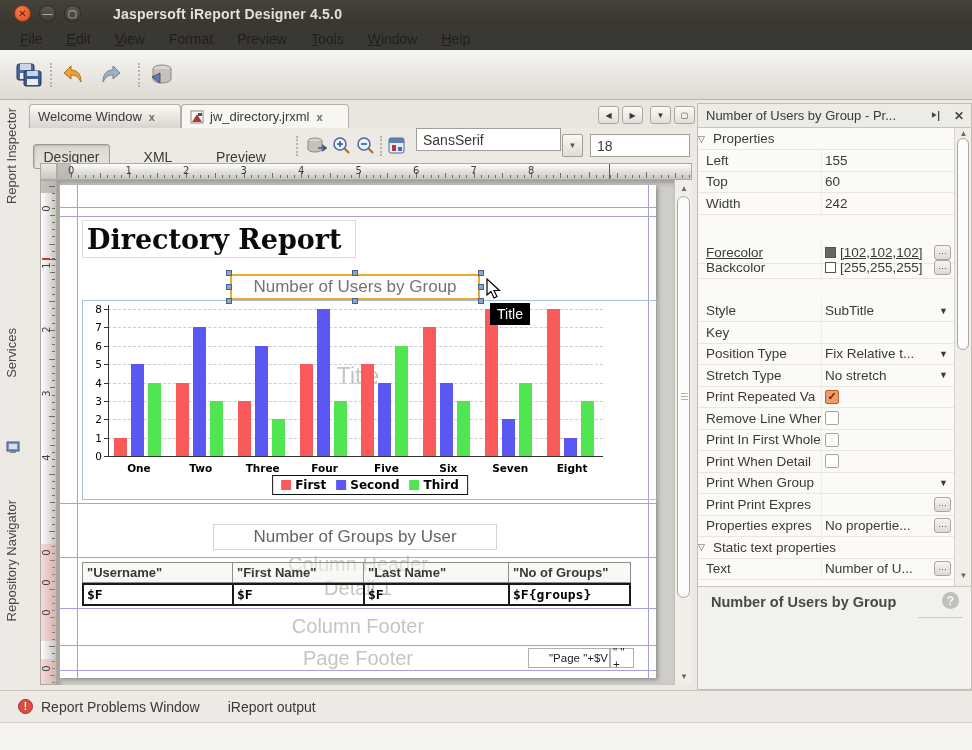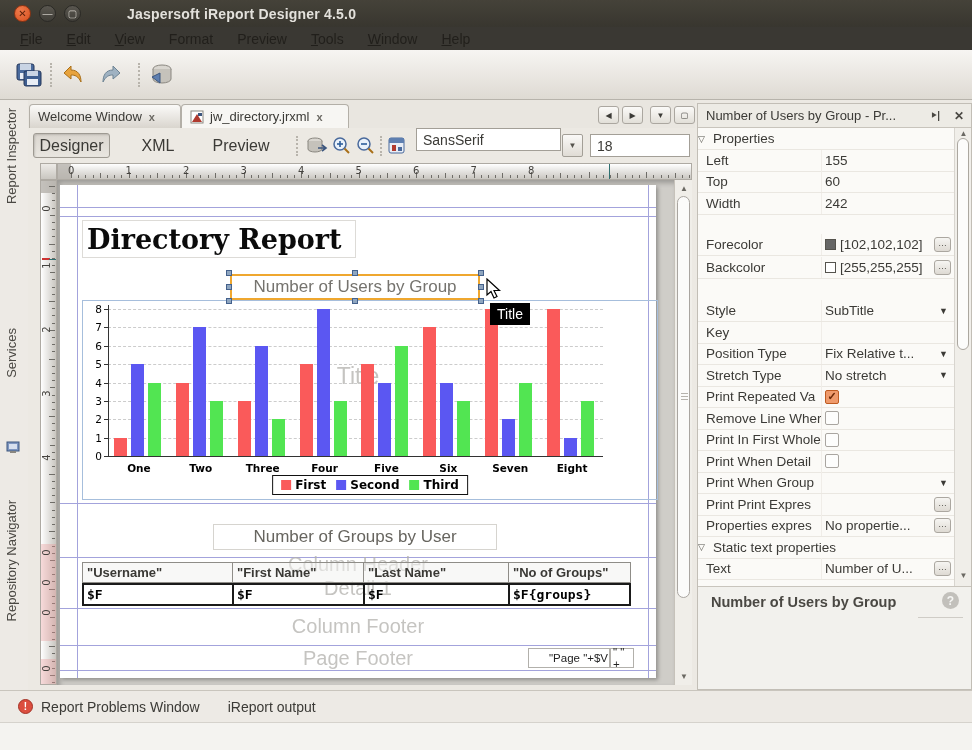--- a/index.html
+++ b/index.html
@@ -6,21 +6,21 @@
   *{box-sizing:border-box;}
   .app{position:relative;width:972px;height:750px;background:#D8D5CE;overflow:hidden;
        font-family:"Liberation Sans",sans-serif;color:#3B3A36;}
   
   .titlebar{position:absolute;left:0;top:0;width:972px;height:27px;background:linear-gradient(#454239,#38362F);
             display:flex;align-items:center;}
   .winbtn{width:17px;height:17px;border-radius:50%;margin-left:8px;display:flex;align-items:center;justify-content:center;
           font-size:10px;line-height:1;}
   .btn-close{background:radial-gradient(circle at 35% 30%,#F07B4C,#D6501F);border:1px solid #8F3312;color:#5A1F08;margin-left:14px;}
   .btn-min,.btn-max{background:linear-gradient(#5A5750,#403E38);border:1px solid #2A2925;color:#C9C6BF;}
-  .win-title{color:#E3E1DC;font-weight:bold;font-size:14px;margin-left:46px;letter-spacing:.2px;}
+  .win-title{color:#E3E1DC;font-weight:bold;font-size:14px;margin-left:32px;letter-spacing:.2px;}
   .menubar{position:absolute;left:0;top:27px;width:972px;height:23px;background:#3A3833;display:flex;align-items:center;padding-left:8px;}
   .menu-item{color:#211F1B;font-size:14px;margin:0 12px;cursor:default;}
   .menu-item .mn{text-decoration:underline;}
   
   .toolbar{position:absolute;left:0;top:50px;width:972px;height:50px;background:linear-gradient(#F7F5F2,#DEDAD3);
            border-bottom:1px solid #B7B3AB;}
   .tb-sep{position:absolute;top:13px;height:24px;border-left:2px dotted #B8B4AC;}
   .tb-icon{position:absolute;top:13px;}
   .combo{position:absolute;background:#FFF;border:1px solid #A39F97;font-size:14px;color:#3B3A36;
          display:flex;align-items:center;padding-left:6px;}
@@ -38,22 +38,22 @@
   .tabstrip{position:absolute;left:28px;top:0;width:667px;height:28px;background:#E9E6E0;}
   .tab{position:absolute;top:4px;height:24px;border:1px solid #B3AFA7;border-bottom:none;border-radius:4px 4px 0 0;
        display:flex;align-items:center;font-size:13px;color:#3B3A36;padding:0 8px;}
   .tab.inactive{background:linear-gradient(#FBFAF8,#D9D5CE);}
   .tab.active{background:#F7F6F3;}
   .tab .x{margin-left:7px;color:#6B6963;font-size:11px;font-weight:bold;}
   .navbtn{position:absolute;top:6px;width:21px;height:18px;border:1px solid #ABA7A0;border-radius:3px;
           background:linear-gradient(#FBFAF8,#E2DFD8);font-size:8px;color:#3B3A36;display:flex;align-items:center;justify-content:center;}
   
   .designbar{position:absolute;left:28px;top:28px;width:667px;height:35px;background:#ECE9E3;}
-  .viewbtn{position:absolute;top:5px;height:25px;display:flex;align-items:center;justify-content:center;
-           font-size:16px;color:#3B3A36;}
+  .viewbtn{position:absolute;top:16px;height:25px;display:flex;align-items:center;justify-content:center;
+           font-size:14px;color:#3B3A36;}
   .viewbtn.pressed{background:linear-gradient(#DAD6CF,#E9E6E0);border:1px solid #9E9A92;border-radius:3px;
                    box-shadow:inset 1px 1px 2px rgba(0,0,0,.15);}
   .db-sep{position:absolute;top:8px;height:20px;border-left:2px dotted #B8B4AC;}
   
   .ruler-corner{position:absolute;left:40px;top:63px;width:17px;height:17px;background:linear-gradient(#EDEBE7,#C9C6C0);border:1px solid #AEAAA3;}
   .hruler{position:absolute;left:57px;top:63px;width:635px;height:17px;background:linear-gradient(#FFFFFF,#C9C6C0);
           border:1px solid #AEAAA3;overflow:hidden;}
   .vruler{position:absolute;left:40px;top:80px;width:17px;height:505px;background:linear-gradient(90deg,#FFFFFF,#C9C6C0);
           border:1px solid #AEAAA3;overflow:hidden;}
   .htick{position:absolute;bottom:1px;width:1px;background:#6E6C67;}
@@ -636,21 +636,21 @@
             <div class="pval">
               <span style="">60</span>
             </div>
           </div>
           <div class="prow" style="top: 64.5px;">
             <div class="plabel">Width</div>
             <div class="pval">
               <span style="">242</span>
             </div>
           </div>
-          <div class="prow" style="top: 106px;">
+          <div class="prow" style="top: 114px; text-decoration: underline;">
             <div class="plabel">Forecolor</div>
             <div class="pval">
               <span class="pswatch" style="background: rgb(102, 102, 102);"></span>
               <span style="max-width: 88px; overflow: hidden; white-space: nowrap;">[102,102,102]</span>
               <span class="pellipsis">…</span>
             </div>
           </div>
           <div class="prow" style="top: 129px;">
             <div class="plabel">Backcolor</div>
             <div class="pval">

